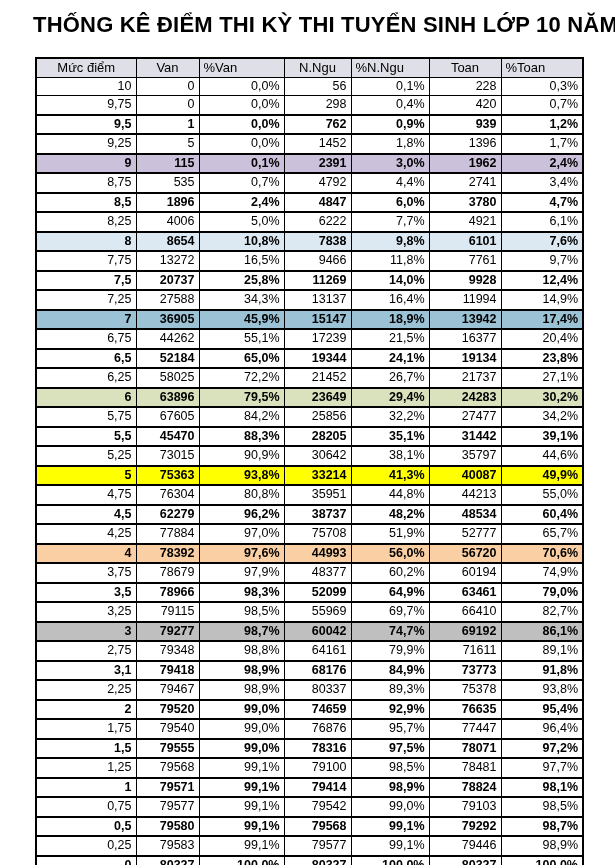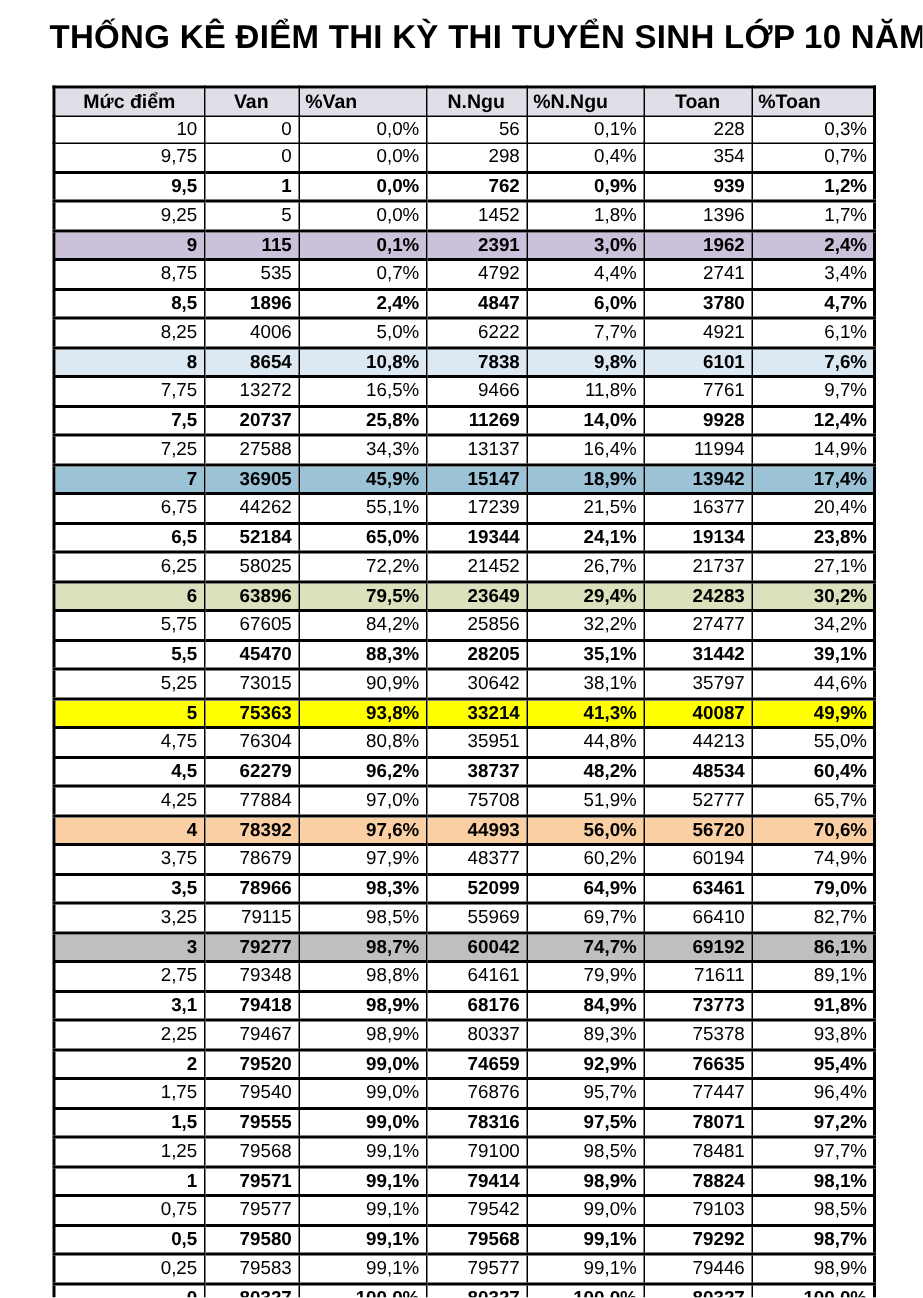--- a/index.html
+++ b/index.html
@@ -41,21 +41,21 @@
     padding: 0 4px;
     height: 17.5px;
     line-height: 17.5px;
     overflow: hidden;
     white-space: nowrap;
   }
   table.score-table {
     border: 2px solid #000000;
   }
   thead th {
-    font-weight: bold;
+    font-weight: normal;
     font-size: 13px;
     background: #dfdfe8;
     border-bottom: 2px solid #000000;
   }
   th.c-center { text-align: center; }
   th.c-left   { text-align: left; }
   tbody td    { text-align: right; }
   tr.bold-row td {
     font-weight: bold;
     border-top: 2px solid #000000;
@@ -98,21 +98,21 @@
           <td>0,1%</td>
           <td>228</td>
           <td>0,3%</td>
         </tr>
         <tr>
           <td>9,75</td>
           <td>0</td>
           <td>0,0%</td>
           <td>298</td>
           <td>0,4%</td>
-          <td>354</td>
+          <td>420</td>
           <td>0,7%</td>
         </tr>
         <tr class="bold-row">
           <td>9,5</td>
           <td>1</td>
           <td>0,0%</td>
           <td>762</td>
           <td>0,9%</td>
           <td>939</td>
           <td>1,2%</td>

